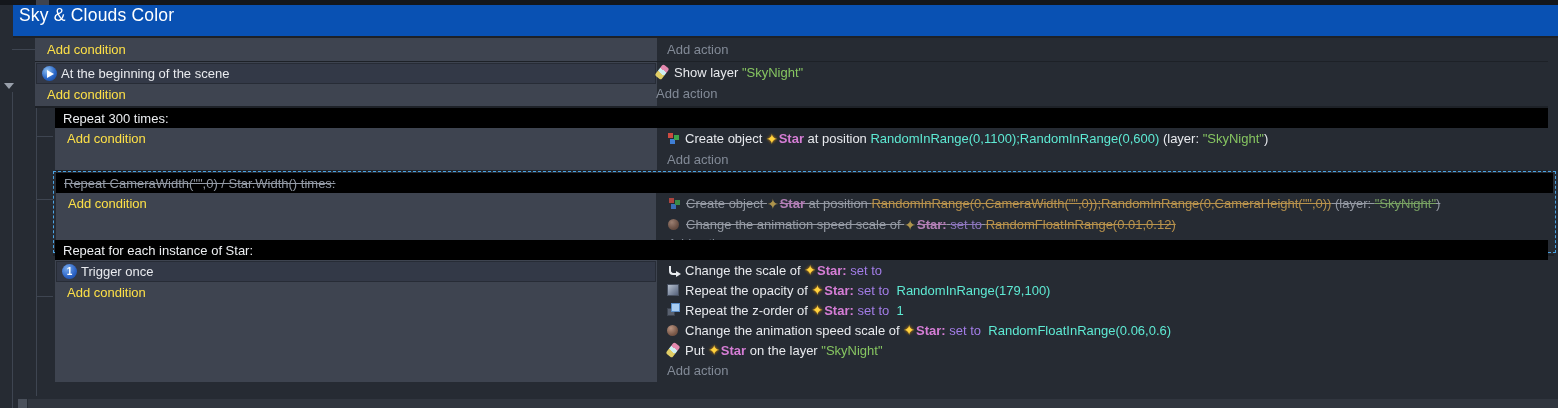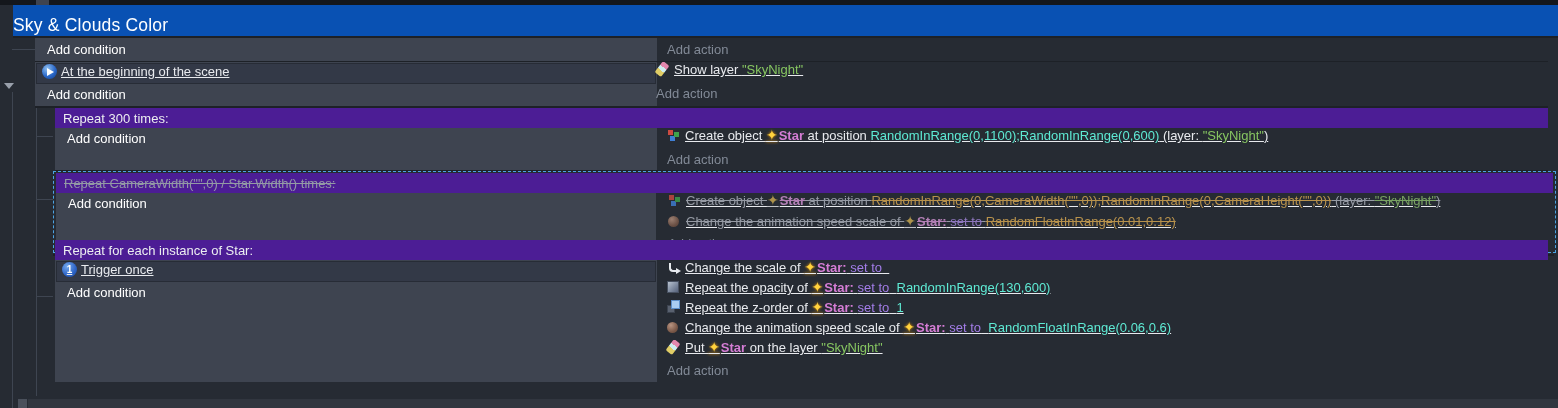--- a/index.html
+++ b/index.html
@@ -7,42 +7,42 @@
     position:relative;width:1558px;height:408px;overflow:hidden;
     background:#262b33;
     font-family:"Liberation Sans",sans-serif;font-size:13px;color:#e8eaee;
   }
   
   .top-strip{position:absolute;left:0;top:0;width:1558px;height:5px;background:#14171c;}
   .top-square{position:absolute;left:36px;top:0;width:13px;height:5px;background:#3f4450;}
   
   .group-header{
     position:absolute;left:13px;top:5px;width:1545px;height:31px;
-    background:#0951b3;display:flex;align-items:flex-end;box-sizing:border-box;
+    background:#0951b3;display:flex;align-items:flex-start;padding-left:6px;box-sizing:border-box;
   }
   .group-title{color:#ffffff;font-size:17.5px;letter-spacing:.2px;}
   
   .vline{position:absolute;width:1px;background:#3e4551;}
   .hline{position:absolute;height:1px;background:#3e4551;}
   .expander{position:absolute;width:0;height:0;border-left:5px solid transparent;border-right:5px solid transparent;border-top:6px solid #99a0ab;}
   
   .sep{position:absolute;background:#1d2127;}
   
   .event{position:absolute;box-sizing:border-box;}
   .event-header{
-    position:absolute;left:0;right:0;top:0;height:20px;background:#4c1d95;
+    position:absolute;left:0;right:0;top:0;height:20px;background:#000000;
     display:flex;align-items:center;padding-left:8px;color:#eceef1;box-sizing:border-box;
   }
   .event-header.struck{color:#939aa5;text-decoration:line-through;}
   .cond-col{position:absolute;background:#3e4450;box-sizing:border-box;}
   .act-col{position:absolute;top:0;right:0;box-sizing:border-box;}
-  .add-link{display:flex;align-items:center;height:21px;color:#ffffff;}
+  .add-link{display:flex;align-items:center;height:21px;color:#fde047;}
   .cond-add{padding-left:12px;}
   .act-add{padding-left:5px;color:#828a97;}
-  .line{display:flex;align-items:flex-start;height:21px;overflow:hidden;text-decoration:underline;}
+  .line{display:flex;align-items:center;height:21px;overflow:hidden;}
   .line.h20{height:20px;}
   .act-line{padding-left:4px;}
   .cond-item{
     background:#333947;border:1px solid #272c36;height:21px;margin:1px 1px 0 1px;
     padding-left:5px;box-sizing:border-box;
   }
   .seg{white-space:pre;}
   .t{color:#e8eaee;}
   .obj{color:#d57dd5;font-weight:bold;}
   .expr{color:#5eead4;}
@@ -209,21 +209,21 @@
           <span class="seg t">  </span>
         </div>
       <div class="line act-line h20">
           <span class="licon i-opacity"></span>
           <span class="seg t">Repeat the opacity of </span>
           <span class="licon i-star">✦</span>
           <span class="seg obj">Star:</span>
           <span class="seg t"> </span>
           <span class="seg kw">set to</span>
           <span class="seg t">  </span>
-          <span class="seg expr">RandomInRange(130,600)</span>
+          <span class="seg expr">RandomInRange(179,100)</span>
         </div>
       <div class="line act-line h20">
           <span class="licon i-zorder"></span>
           <span class="seg t">Repeat the z-order of </span>
           <span class="licon i-star">✦</span>
           <span class="seg obj">Star:</span>
           <span class="seg t"> </span>
           <span class="seg kw">set to</span>
           <span class="seg t">  </span>
           <span class="seg expr">1</span>

